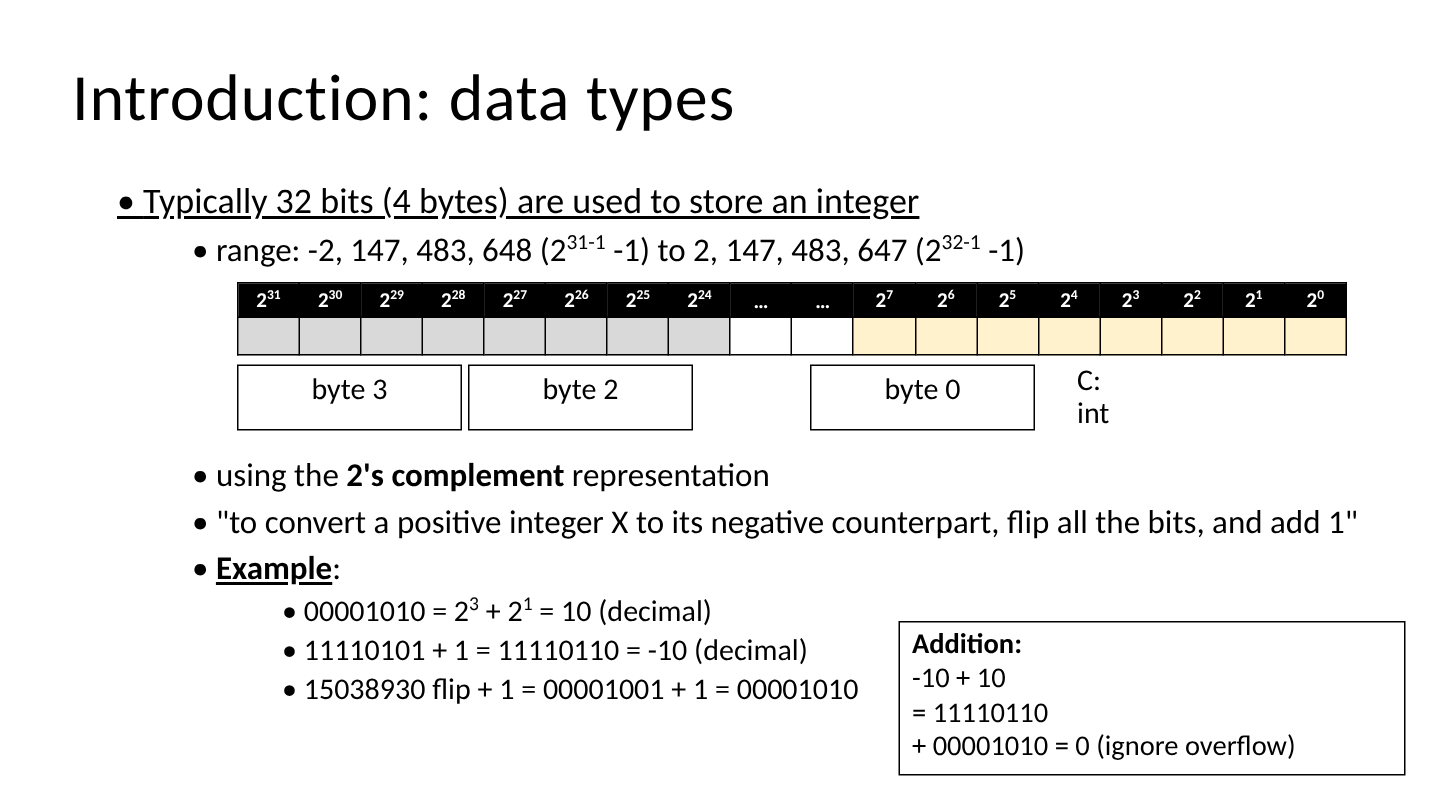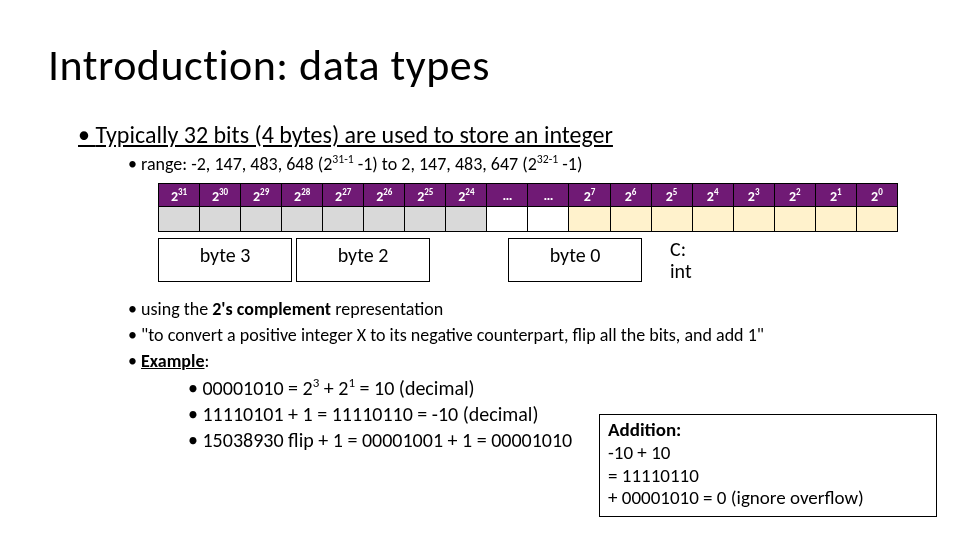--- a/index.html
+++ b/index.html
@@ -24,21 +24,21 @@
     font-weight: 400;
     margin: 0 0 28px 0;
     letter-spacing: 0.5px;
   }
   .l1 {
     font-size: 24px;
     margin: 10px 0 4px 30px;
     text-decoration: underline;
   }
   .l2 {
-    font-size: 18px;
+    font-size: 22px;
     margin: 2px 0 4px 80px;
   }
   .l3 {
     font-size: 20px;
     margin: 2px 0 2px 140px;
   }
   .bullet::before {
     content: "• ";
   }
   sup { font-size: 0.65em; vertical-align: super; line-height: 0; }
@@ -56,21 +56,21 @@
     table-layout: fixed;
   }
   .bits-table td {
     border: 1px solid #000;
     text-align: center;
     font-size: 14px;
     padding: 0;
     height: 22px;
   }
   .bits-table tr.header td {
-    background: #701a75;
+    background: #000000;
     color: #fff;
     font-weight: 700;
     border: 1px solid #000;
   }
   .bits-table tr.header td .sup {
     font-size: 9px;
     vertical-align: super;
   }
   .bits-table tr.cells td { height: 24px; }
   .cell-grey { background: #D9D9D9; }
@@ -83,21 +83,21 @@
     display: flex;
     width: 740px;
   }
   .byte-box {
     box-sizing: border-box;
     border: 1px solid #000;
     font-size: 20px;
     text-align: center;
     padding: 4px 0;
     margin-right: 4px;
-    width: 134px;
+    width: 150px;
   }
   .gap { width: 74px; }
   .c-label {
     font-size: 20px;
     margin-left: 24px;
     line-height: 1.1;
   }
 
   
   .add-box {

